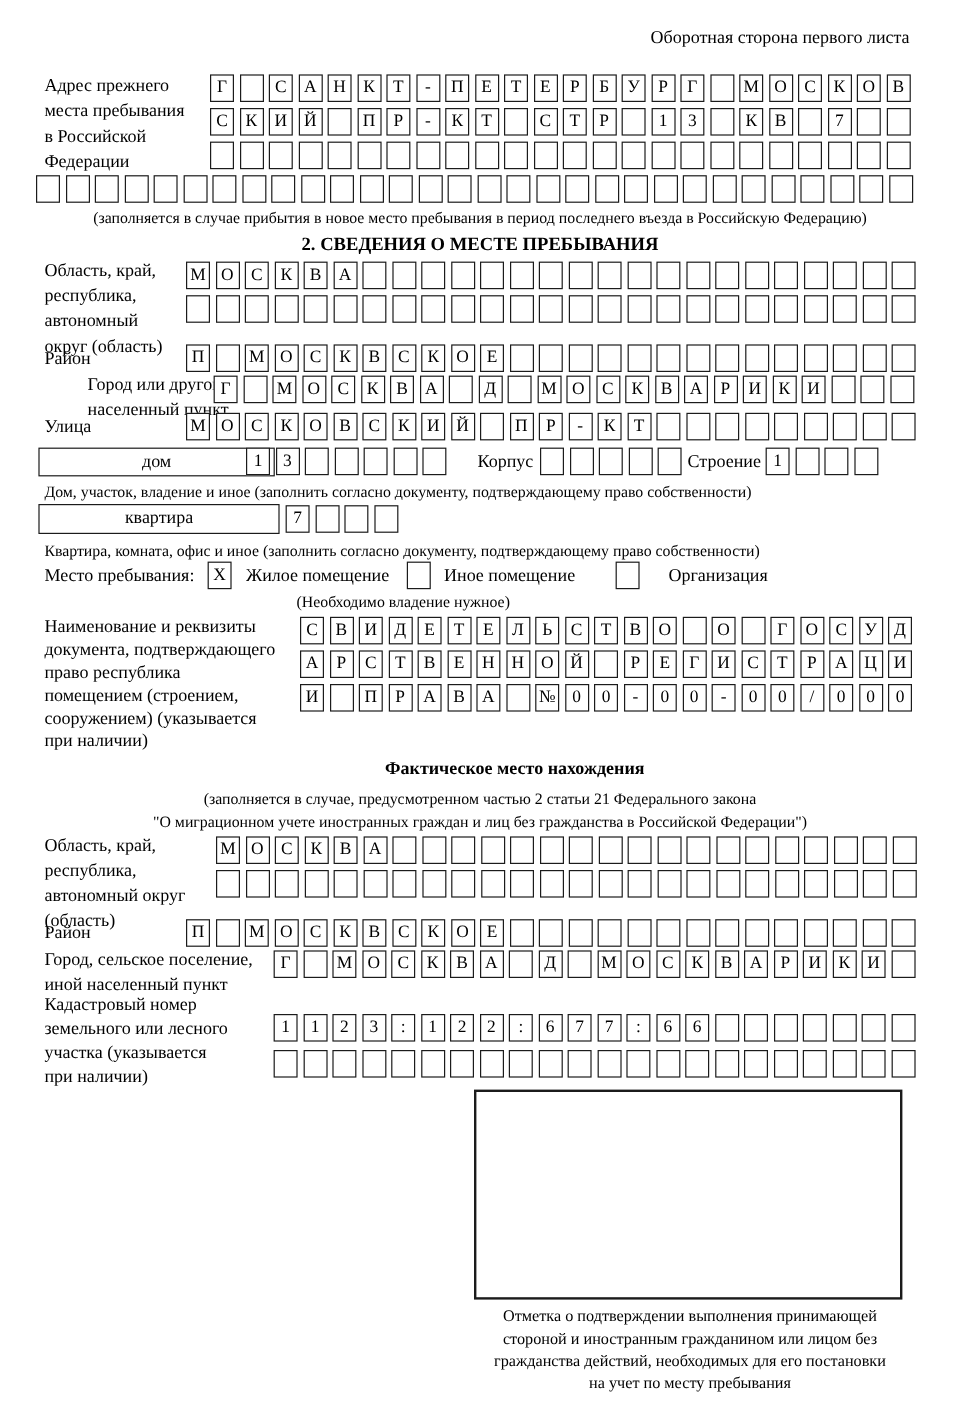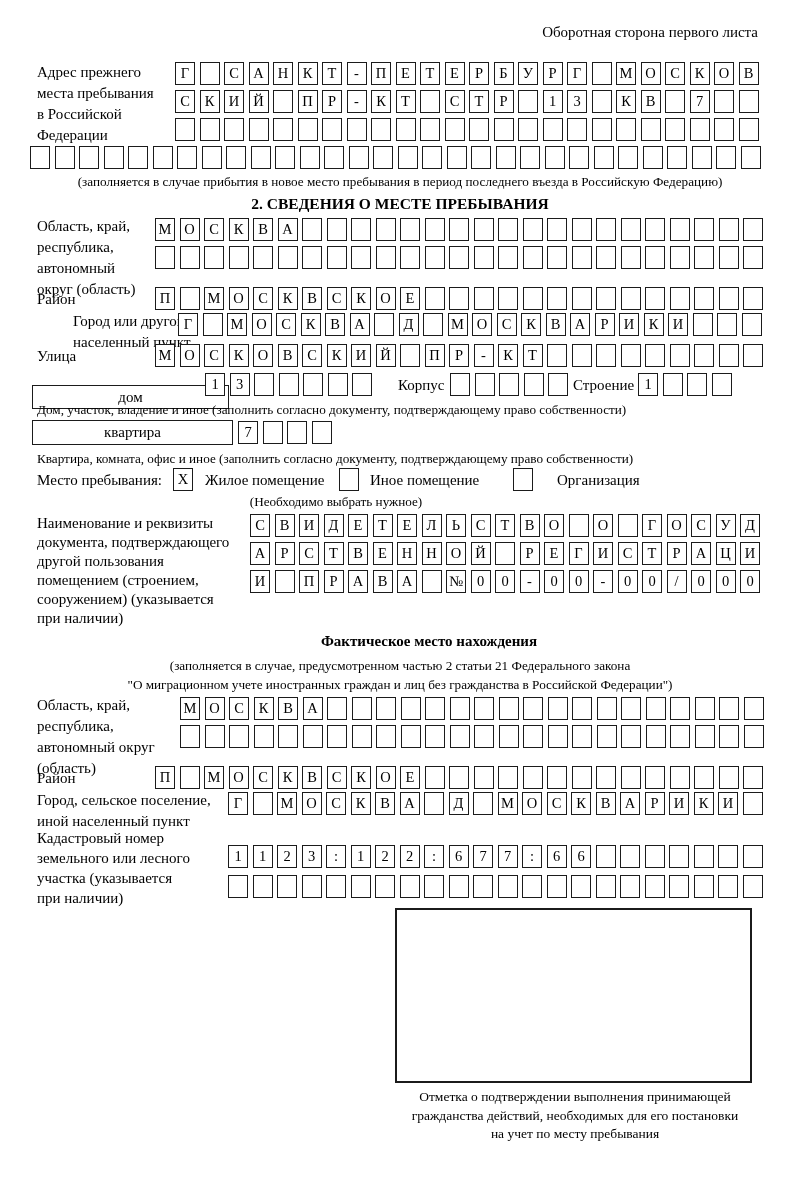--- a/index.html
+++ b/index.html
@@ -291,21 +291,21 @@
       <span class="cell"></span>
       <span class="cell"></span>
       <span class="cell"></span>
       <span class="cell"></span>
       <span class="cell"></span>
       <span class="cell"></span>
       <span class="cell"></span>
       <span class="cell"></span>
     </div>
 
-  <div class="bigbox" style="top:373px;left:32px;width:197px;height:24px;margin-top:12px;">дом</div>
+  <div class="bigbox" style="top:373px;left:32px;width:197px;height:24px;">дом</div>
   <div class="row" style="top:373px;left:205px;">
       <span class="cell">1</span>
       <span class="cell">3</span>
       <span class="cell"></span>
       <span class="cell"></span>
       <span class="cell"></span>
       <span class="cell"></span>
       <span class="cell"></span>
     </div>
   <div class="lbl" style="top:375px;left:398px;">Корпус</div>
@@ -340,26 +340,26 @@
     </div>
   <div class="lbl" style="top:470px;left:205px;">Жилое помещение</div>
   <div class="row" style="top:468px;left:339px;">
       <span class="cell"></span>
     </div>
   <div class="lbl" style="top:470px;left:370px;">Иное помещение</div>
   <div class="row" style="top:468px;left:513px;">
       <span class="cell"></span>
     </div>
   <div class="lbl" style="top:470px;left:557px;">Организация</div>
-  <div class="cap" style="top:494px;left:176px;width:320px;text-align:center;">(Необходимо выбрать нужное)</div>
+  <div class="cap" style="top:494px;left:176px;width:320px;text-align:center;">(Необходимо владение нужное)</div>
 
   <div class="lbl lbl-tight" style="top:514px;left:37px;">
     <div>Наименование и реквизиты</div>
     <div>документа, подтверждающего</div>
-    <div>другой пользования</div>
+    <div>право республика</div>
     <div>помещением (строением,</div>
     <div>сооружением) (указывается</div>
     <div>при наличии)</div>
   </div>
   <div class="row" style="top:514px;left:250px;">
       <span class="cell">С</span>
       <span class="cell">В</span>
       <span class="cell">И</span>
       <span class="cell">Д</span>
       <span class="cell">Е</span>
@@ -599,17 +599,18 @@
       <span class="cell"></span>
       <span class="cell"></span>
       <span class="cell"></span>
       <span class="cell"></span>
       <span class="cell"></span>
     </div>
 
   <div class="stamp" style="top:908px;left:395px;width:357px;height:175px;"></div>
   <div class="stampcap" style="top:1088px;left:385px;width:380px;">
     <div>Отметка о подтверждении выполнения принимающей</div>
+    <div>стороной и иностранным гражданином или лицом без</div>
     <div>гражданства действий, необходимых для его постановки</div>
     <div>на учет по месту пребывания</div>
   </div>
 
 </div>
 
 </body></html>

